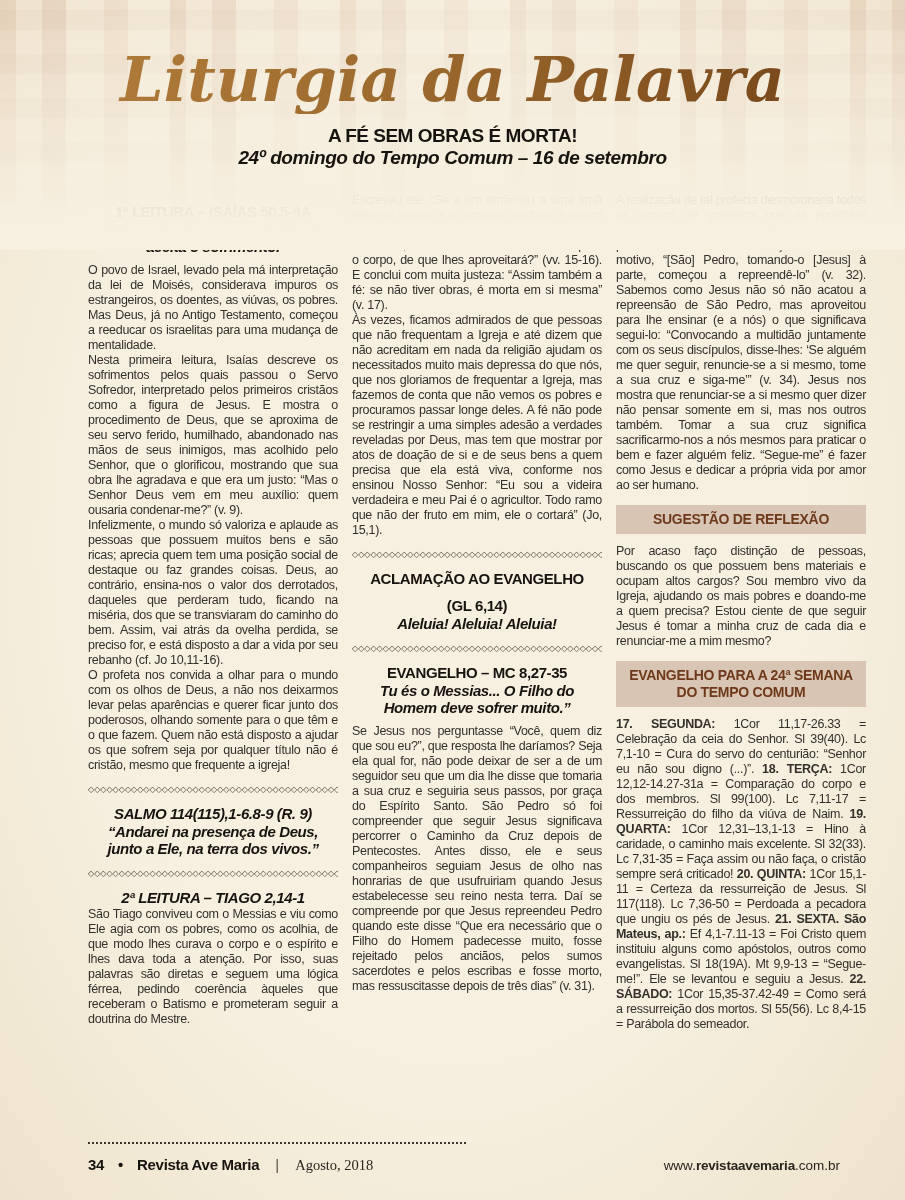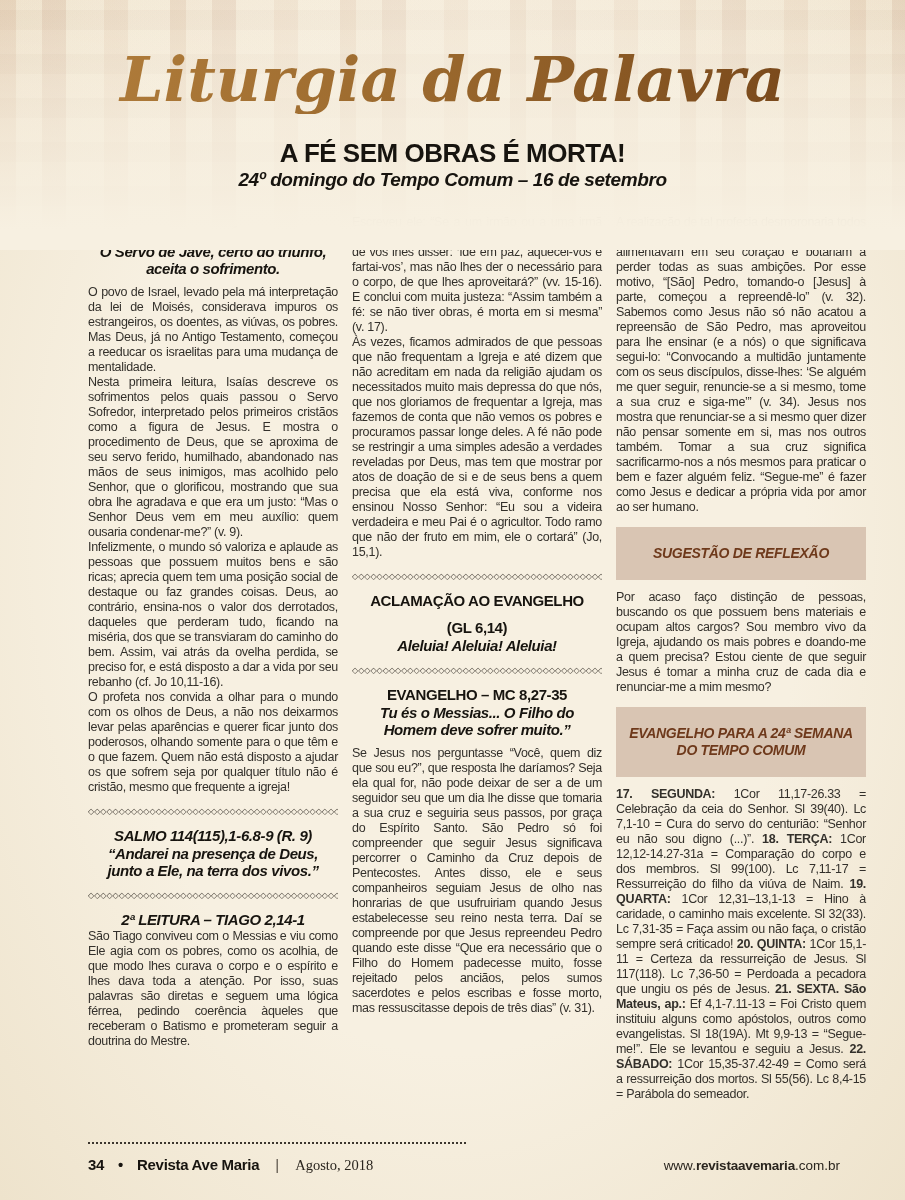--- a/index.html
+++ b/index.html
@@ -28,22 +28,22 @@
   .script-title{
     font-family:"DejaVu Serif", serif;
     font-style:italic;font-weight:bold;
     font-size:62px;line-height:1.1;
     background:linear-gradient(110deg,#b5813e 0%,#8a5categorie a 40%,#6f3f16 100%);
     background:linear-gradient(110deg,#b5813e 0%,#9c6a2e 45%,#6f3f16 100%);
     -webkit-background-clip:text;background-clip:text;
     -webkit-text-fill-color:transparent;color:#8a5a26;
   }
   .page-title{
-    margin-top:24px;
-    font-size:26px;font-weight:bold;letter-spacing:-.5px;color:#17140f;
+    margin-top:11px;
+    font-size:19px;font-weight:bold;letter-spacing:-.5px;color:#17140f;
   }
   .page-subtitle{
     font-size:19px;font-weight:bold;font-style:italic;letter-spacing:-.4px;color:#17140f;
   }
   .columns{
     display:flex;gap:14px;
     padding:24px 39px 0 88px;
     box-sizing:border-box;
   }
   .col{width:250px;flex:0 0 250px;}
@@ -64,21 +64,21 @@
     margin:0 10px 8px 10px;
   }
   .ornament-divider{
     margin:12px 0 4px 0;
     font-size:8px;line-height:10px;letter-spacing:0;
     color:#4a443c;white-space:nowrap;overflow:hidden;width:100%;
   }
   .tan-box{
     background:#d9c5b3;color:#6e391b;
     font-weight:bold;font-size:14px;line-height:17px;letter-spacing:-.3px;
-    text-align:center;padding:18px 8px;margin:12px 0 10px 0;font-style:italic;
+    text-align:center;padding:6px 8px;margin:12px 0 10px 0;
   }
   .footer{
     position:absolute;left:0;right:0;bottom:26px;
   }
   .footer-rule{
     margin-left:88px;width:378px;
     border-top:2px dotted #3c362e;
   }
   .footer-row{
     display:flex;align-items:baseline;

